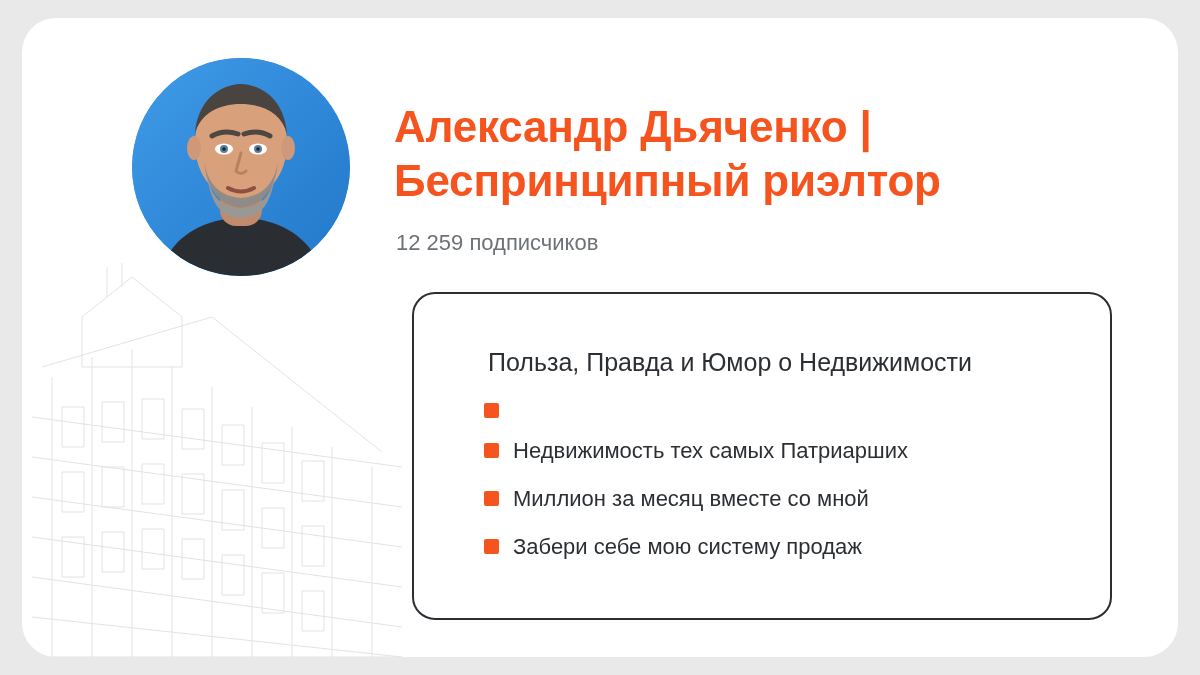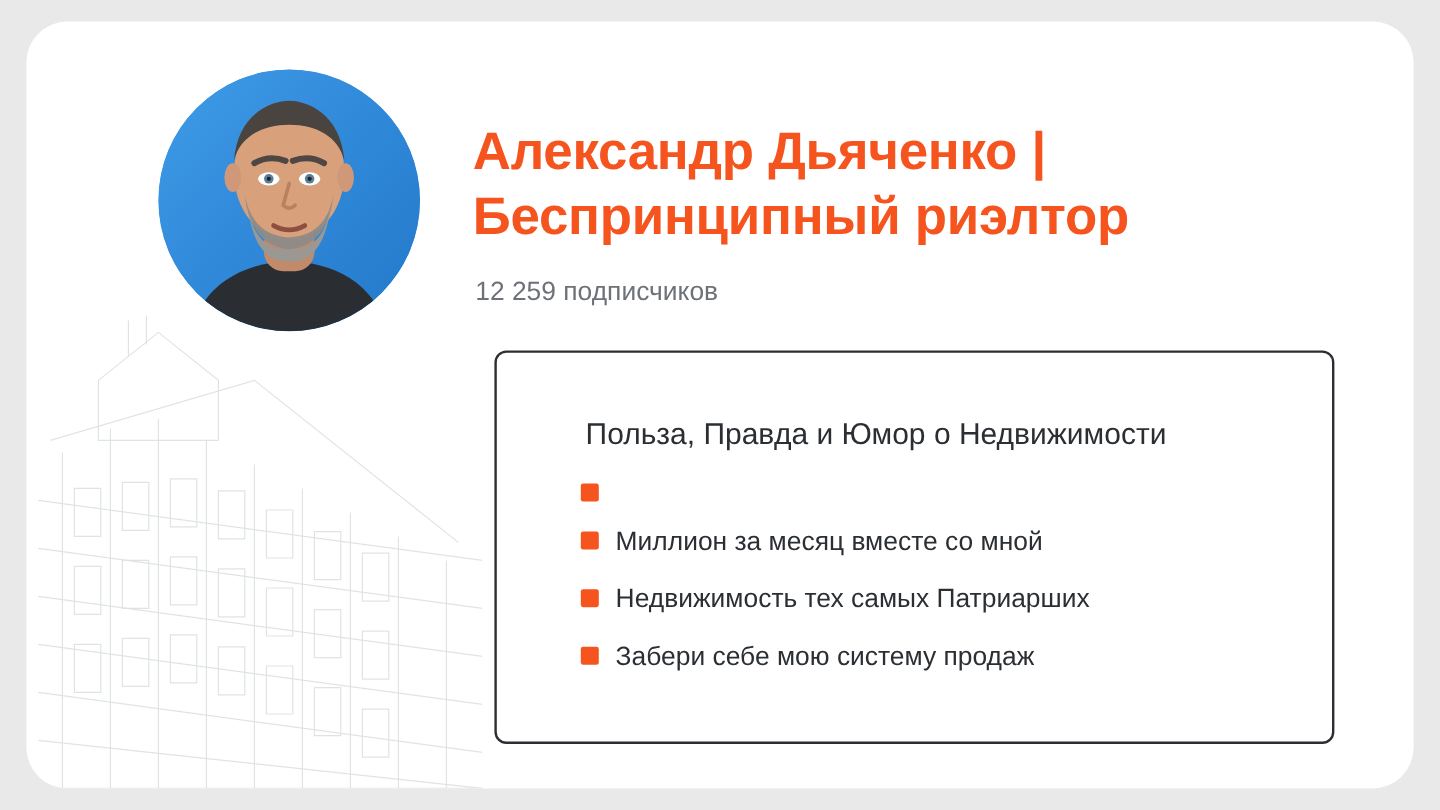--- a/index.html
+++ b/index.html
@@ -77,21 +77,21 @@
     font-weight: 400;
   }
 
   .panel {
     position: absolute;
     left: 390px;
     top: 274px;
     width: 700px;
     height: 328px;
     border: 2px solid #2b2f33;
-    border-radius: 10px;
+    border-radius: 23px;
     box-sizing: border-box;
     background: #ffffff;
   }
 
   .panel-title {
     position: absolute;
     left: 74px;
     top: 54px;
     font-size: 25px;
     color: #2b2f33;
@@ -199,25 +199,25 @@
     <div class="subscribers">12 259 подписчиков</div>
 
     <div class="panel">
       <div class="panel-title">Польза, Правда и Юмор о Недвижимости</div>
       <div class="bullets">
         <div class="bullet">
           <span class="bullet-marker"></span>
         </div>
         <div class="bullet">
           <span class="bullet-marker"></span>
+          <span class="bullet-text">Недвижимость тех самых Патриарших</span>
+        </div>
+        <div class="bullet">
+          <span class="bullet-marker"></span>
           <span class="bullet-text">Миллион за месяц вместе со мной</span>
-        </div>
-        <div class="bullet">
-          <span class="bullet-marker"></span>
-          <span class="bullet-text">Недвижимость тех самых Патриарших</span>
         </div>
         <div class="bullet">
           <span class="bullet-marker"></span>
           <span class="bullet-text">Забери себе мою систему продаж</span>
         </div>
       </div>
     </div>
 
   </div>
 </div>

